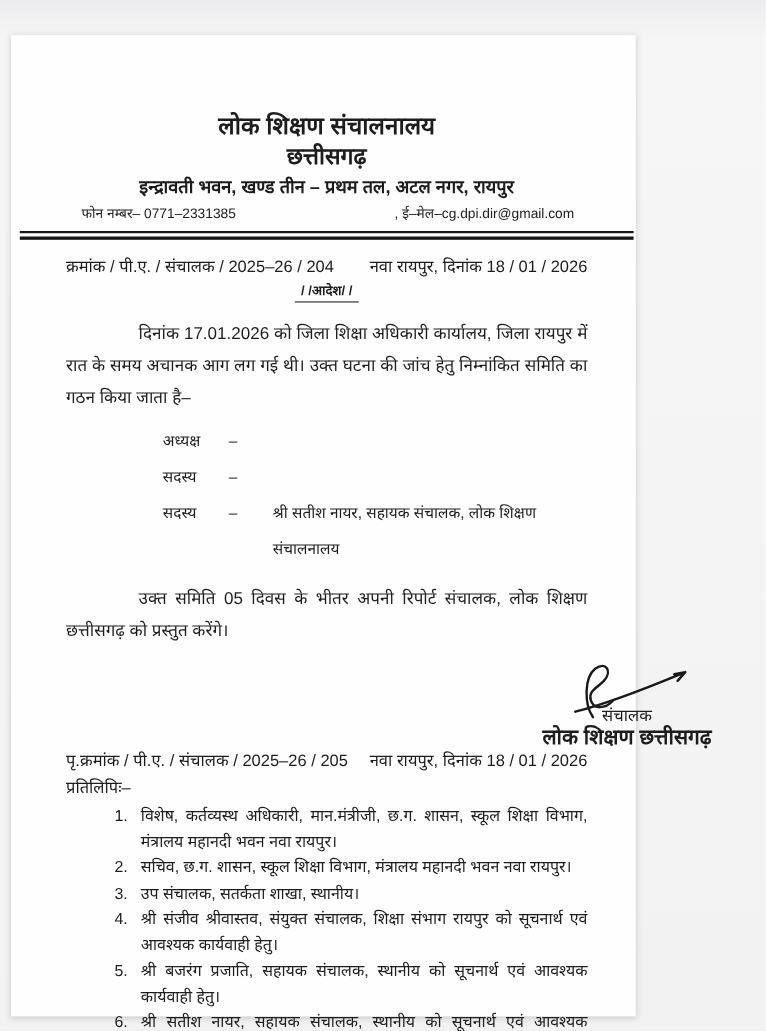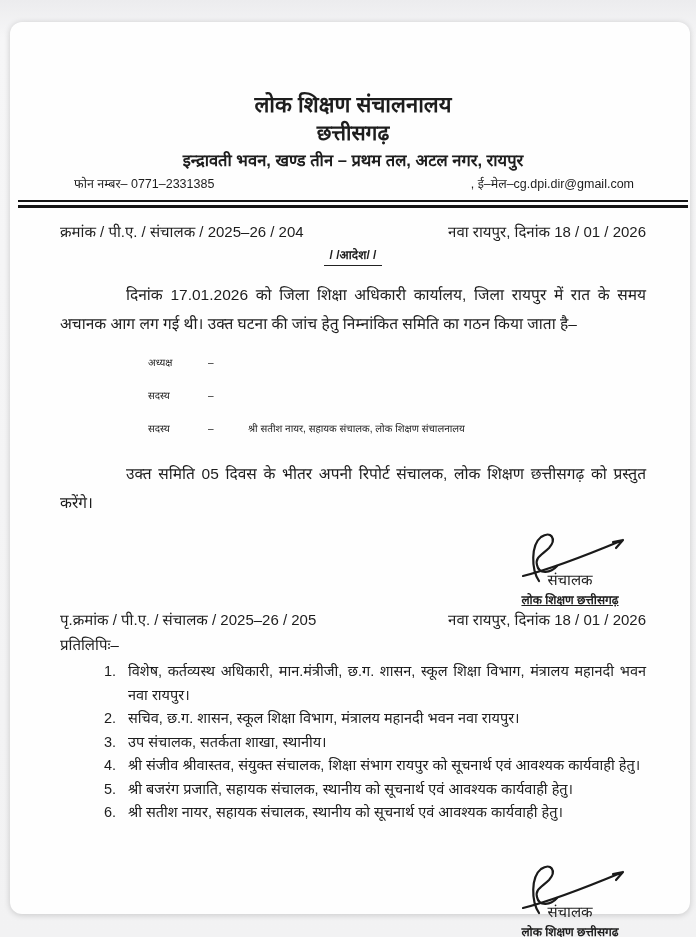--- a/index.html
+++ b/index.html
@@ -3,25 +3,24 @@
 <meta charset="utf-8">
 <style>
   html,body{margin:0;padding:0;}
   body{
     width:696px;height:937px;overflow:hidden;
     background:linear-gradient(180deg,#ececee 0%,#f6f6f7 4%,#f2f2f3 100%);
     font-family:"Liberation Sans","DejaVu Sans",sans-serif;
     color:#1d1d1d;
   }
   .page{
-    position:absolute;left:10px;top:22px;width:680px;height:892px;
+    position:absolute;left:10px;top:32px;width:568px;height:892px;
     background:#fefefe;
     box-shadow:0 1px 6px rgba(0,0,0,0.18);
     box-sizing:border-box;
-    border-radius:12px;
   }
   .content{
     position:relative;
     padding:70px 44px 0 50px;
     box-sizing:border-box;
   }
   
   .org-line1{text-align:center;font-size:22px;font-weight:bold;line-height:26px;}
   .org-line2{text-align:center;font-size:21px;font-weight:bold;line-height:26px;margin-top:2px;}
   .org-address{text-align:center;font-size:16.5px;font-weight:bold;line-height:22px;margin-top:3px;}
@@ -45,35 +44,35 @@
     display:inline-block;font-size:12px;font-weight:bold;
     border-bottom:1.5px solid #222;padding:0 6px 2px 6px;
   }
   
   .para{
     font-size:15.5px;line-height:29px;text-align:justify;
     text-indent:66px;margin-top:14px;
   }
   
   .committee{margin-top:8px;}
-  .committee-row{display:flex;font-size:10px;line-height:33px;}
+  .committee-row{display:flex;font-size:14px;line-height:33px;}
   .committee-role{margin-left:88px;width:60px;}
   .committee-dash{width:40px;}
   .committee-detail{flex:1;}
   
   .sig-block{
     position:relative;
     margin-left:395px;width:230px;
     text-align:center;font-size:15px;
   }
   .sig-block-1{margin-top:12px;height:76px;}
   .sig-block-2{margin-top:36px;height:80px;}
   .sig-svg{display:block;margin:0 auto -14px auto;}
   .sig-designation{line-height:18px;text-align:center;}
-  .sig-org{font-weight:bold;font-size:12px;line-height:22px;text-decoration:underline;}
+  .sig-org{font-weight:bold;font-size:19px;line-height:22px;}
   
   .copy-heading{font-size:15px;margin-top:5px;}
   ol.copy-list{
     margin:6px 0 0 0;padding:0 0 0 68px;
     list-style:none;counter-reset:item;
     font-size:14.5px;line-height:23.5px;text-align:justify;
   }
   ol.copy-list li{counter-increment:item;position:relative;}
   ol.copy-list li::before{
     content:counter(item) ".";

